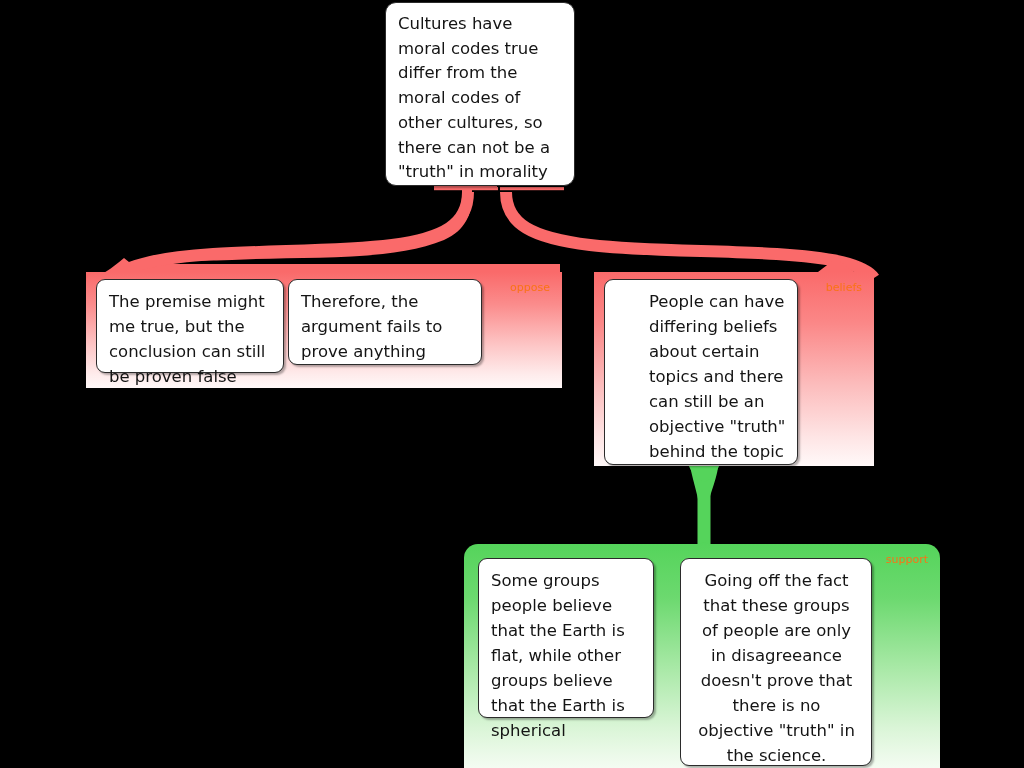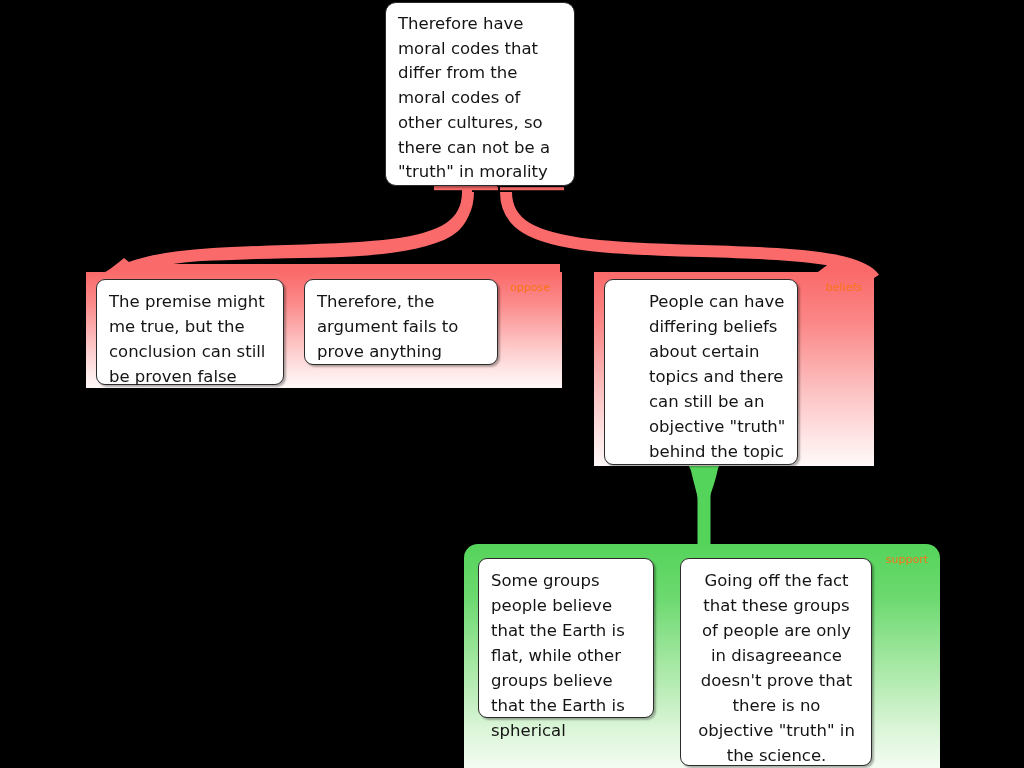--- a/index.html
+++ b/index.html
@@ -152,33 +152,33 @@
              L 700 540
              C 700 528, 706 508, 712 490
              C 716 478, 718 470, 718 466
              Z"></path>
     <path fill="none" stroke="#55D45B" stroke-width="13" d="M 704 464 L 704 552"></path>
     <path fill="#55D45B" d="M 688 464 C 692 474, 698 480, 704 482 C 710 480, 716 474, 720 464 Z"></path>
     <path fill="#55D45B" d="M 684 556 C 690 548, 698 544, 704 542 C 710 544, 718 548, 724 556 Z"></path>
   </svg>
 
   <div id="root-node" class="card">
-    <div class="card-text">Therefore have moral codes that differ from the moral codes of other cultures, so there can not be a "truth" in morality</div>
+    <div class="card-text">Cultures have moral codes true differ from the moral codes of other cultures, so there can not be a "truth" in morality</div>
   </div>
 
   <div class="group oppose-left" style="left:86px; top:272px; width:476px; height:116px;">
     <div class="group-bg"></div>
     <div class="group-label">oppose</div>
   </div>
 
-  <div class="card" style="left:96px; top:279px; width:188px; height:106px;">
+  <div class="card" style="left:96px; top:279px; width:188px; height:94px;">
     <div class="card-text">The premise might me true, but the conclusion can still be proven false</div>
   </div>
 
-  <div class="card" style="left:304px; top:279px; width:194px; height:86px;">
+  <div class="card" style="left:288px; top:279px; width:194px; height:86px;">
     <div class="card-text">Therefore, the argument fails to prove anything</div>
   </div>
 
   <div class="group oppose-right" style="left:594px; top:272px; width:280px; height:194px;">
     <div class="group-bg"></div>
     <div class="group-label">beliefs</div>
   </div>
 
   <div class="card" style="left:604px; top:279px; width:194px; height:186px;padding-left:44px;">
     <div class="card-text">People can have differing beliefs about certain topics and there can still be an objective "truth" behind the topic</div>

